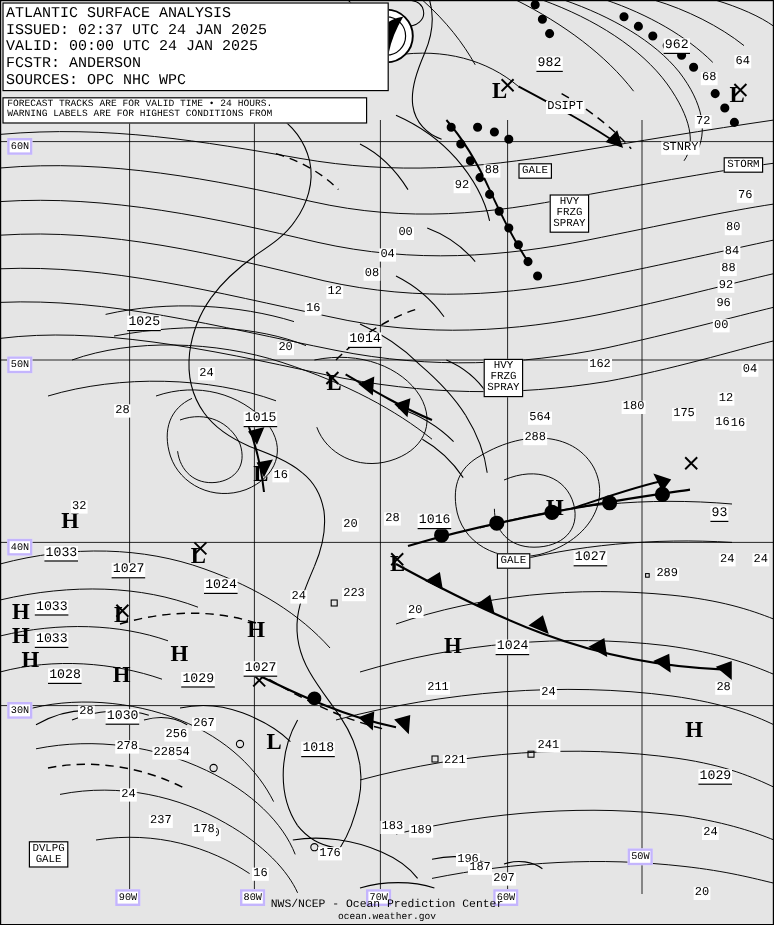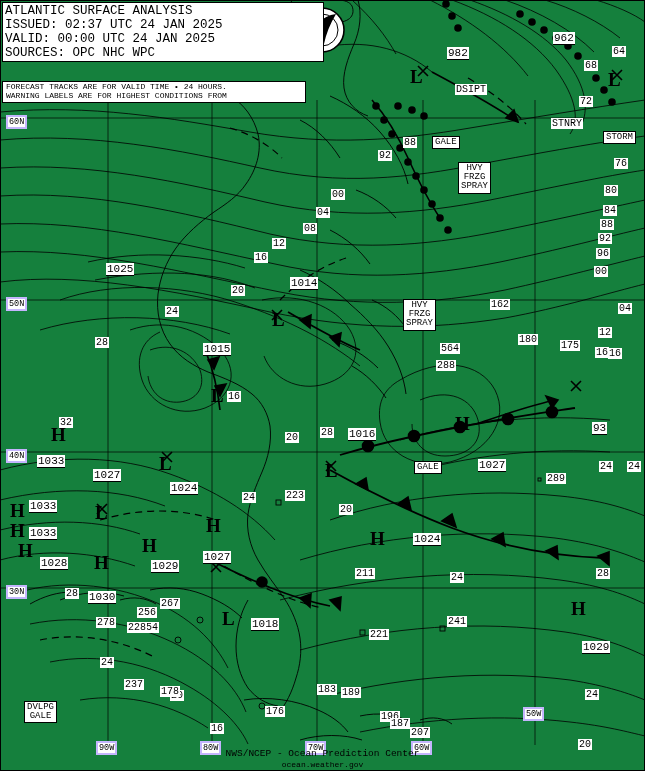--- a/index.html
+++ b/index.html
@@ -1,17 +1,17 @@
 <!DOCTYPE html>
 <html><head>
 <meta charset="utf-8">
 <style>
   html,body{margin:0;padding:0;background:#fff;}
   body{font-family:"Liberation Sans",sans-serif;}
-  #map{position:relative;width:645px;height:771px;background:#15803d;overflow:hidden;}
+  #map{position:relative;width:645px;height:771px;background:#e5e5e5;overflow:hidden;}
   #map svg.layer{position:absolute;left:0;top:0;width:645px;height:771px;}
   .hdr{font-family:"Liberation Mono",monospace;font-size:12.5px;letter-spacing:0px;}
   .boxlabel{position:absolute;border:1px solid #000;background:#fff;font-family:"Liberation Mono",monospace;font-size:9px;text-align:center;padding:1px 2px;line-height:1.02;color:#000;}
   .hl{position:absolute;font-family:"Liberation Serif",serif;font-weight:bold;font-size:19px;color:#000;}
   .iso{position:absolute;font-family:"Liberation Mono",monospace;font-size:10px;color:#000;background:#fff;padding:0 1px;}
   .isoU{position:absolute;font-family:"Liberation Mono",monospace;font-size:11px;color:#000;background:#fff;padding:0 1px;border-bottom:1.5px solid #000;}
   .grid-lbl{position:absolute;border:2px solid #c4b5fd;background:#fff;font-family:"Liberation Mono",monospace;font-size:8.5px;padding:0 1px;color:#000;}
   .footer{position:absolute;font-family:"Liberation Mono",monospace;font-size:9.5px;color:#000;text-align:center;width:100%;}
   .ftr2{position:absolute;font-family:"Liberation Mono",monospace;font-size:8px;color:#000;text-align:center;width:100%;}
   .hdrbox{position:absolute;left:2px;top:2px;width:316px;border:1px solid #000;background:#fff;padding:1px 2px;}
@@ -229,20 +229,21 @@
       <circle cx="322" cy="30" r="22" fill="#fff" stroke="#000" stroke-width="1.6"></circle>
       <path d="M308,40 C312,26 322,16 336,14 C330,24 326,34 324,44 Z" fill="#000"></path>
       <circle cx="322" cy="30" r="16" fill="none" stroke="#000" stroke-width="1"></circle>
     </g>
   </svg>
 
   <div class="hdrbox">
     <div class="hdr">ATLANTIC SURFACE ANALYSIS</div>
     <div class="hdr">ISSUED:  02:37 UTC 24 JAN 2025</div>
     <div class="hdr">VALID:   00:00 UTC 24 JAN 2025</div>
+    <div class="hdr">FCSTR:   ANDERSON</div>
     <div class="hdr">SOURCES: OPC NHC WPC</div>
   </div>
 
   <div class="notebox">
     <div>FORECAST TRACKS ARE FOR VALID TIME • 24 HOURS.</div>
     <div>WARNING LABELS ARE FOR HIGHEST CONDITIONS FROM</div>
   </div>
 
   <div id="layer-warnings">
       <div class="boxlabel" style="left: 432px; top: 136px; white-space: pre;">GALE</div>

